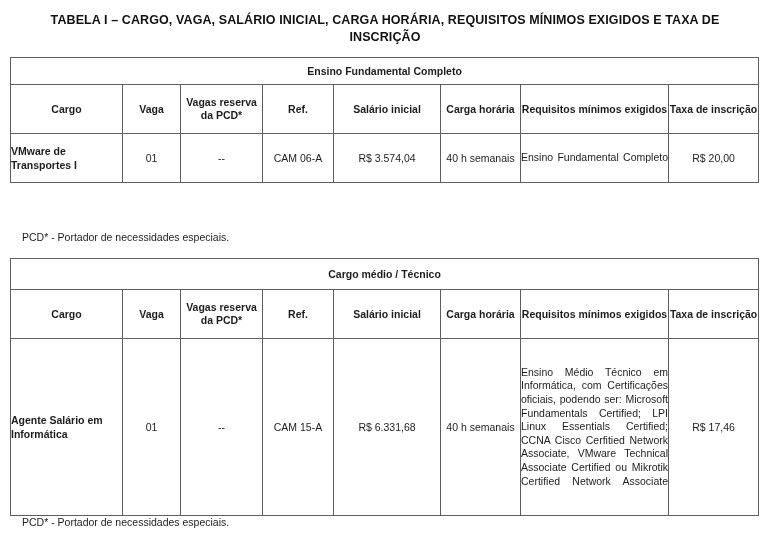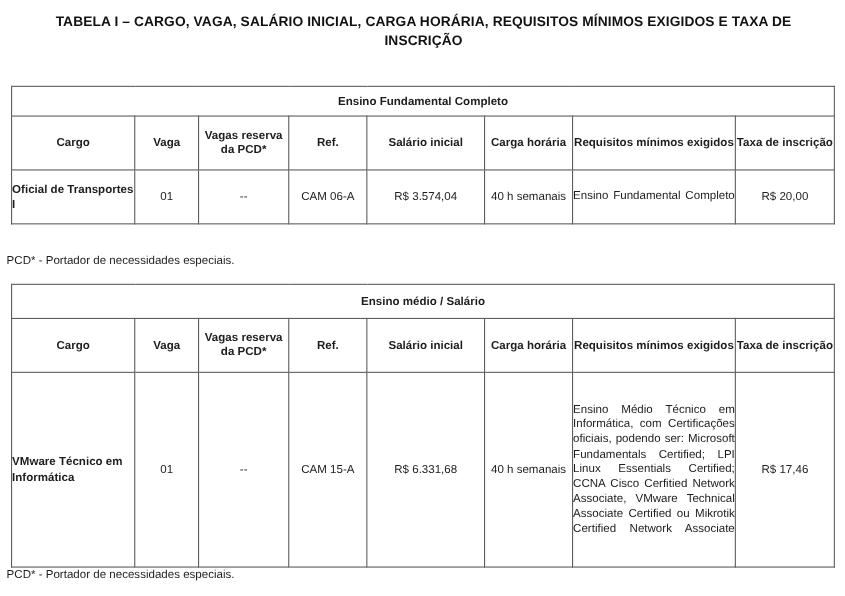--- a/index.html
+++ b/index.html
@@ -46,21 +46,21 @@
     background: #ffffff;
   }
   .tbl td {
     border: 1px solid #5e5e5e;
     padding: 0;
     vertical-align: middle;
     font-size: 10.5px;
     color: #1d1d1d;
   }
 
-  #table-1 { left: 10px; top: 57px; width: 748px; margin-top: 21px; }
+  #table-1 { left: 10px; top: 57px; width: 748px; }
   #table-2 { left: 10px; top: 258px; width: 748px; }
 
   .band {
     text-align: center;
     font-weight: bold;
     font-size: 11.5px;
     height: 26px;
     color: #111111;
   }
   #table-2 .band { height: 30px; }
@@ -100,21 +100,21 @@
     font-weight: normal;
     font-size: 11px;
   }
 
   .row-1 td, .row-2 td { height: 48px; }
   .row-tall td { height: 176px; }
 
   
   .footnote {
     position: absolute;
-    left: 6px;
+    left: 22px;
     font-size: 10.5px;
     color: #1d1d1d;
     white-space: nowrap;
   }
   #footnote-1 { top: 231px; }
   #footnote-2 { top: 516px; }
 </style>
 </head>
 <body>
 
@@ -141,21 +141,21 @@
         <td class="colhead">Cargo</td>
         <td class="colhead">Vaga</td>
         <td class="colhead">Vagas reserva da PCD*</td>
         <td class="colhead">Ref.</td>
         <td class="colhead">Salário inicial</td>
         <td class="colhead">Carga horária</td>
         <td class="colhead">Requisitos mínimos exigidos</td>
         <td class="colhead">Taxa de inscrição</td>
       </tr>
       <tr class="row-1">
-        <td class="cell-cargo">Oficial de Transportes I</td>
+        <td class="cell-cargo">VMware de Transportes I</td>
         <td class="cell-center">01</td>
         <td class="cell-center">--</td>
         <td class="cell-center">CAM 06-A</td>
         <td class="cell-center">R$ 3.574,04</td>
         <td class="cell-center">40 h semanais</td>
         <td class="cell-req">Ensino Fundamental Completo</td>
         <td class="cell-taxa">R$ 20,00</td>
       </tr>
     </tbody>
   </table>
@@ -168,34 +168,34 @@
       <col style="width:58px">
       <col style="width:82px">
       <col style="width:71px">
       <col style="width:107px">
       <col style="width:80px">
       <col style="width:148px">
       <col style="width:90px">
     </colgroup>
     <tbody>
       <tr>
-        <td class="band" colspan="8">Ensino médio / Salário</td>
+        <td class="band" colspan="8">Cargo médio / Técnico</td>
       </tr>
       <tr>
         <td class="colhead">Cargo</td>
         <td class="colhead">Vaga</td>
         <td class="colhead">Vagas reserva da PCD*</td>
         <td class="colhead">Ref.</td>
         <td class="colhead">Salário inicial</td>
         <td class="colhead">Carga horária</td>
         <td class="colhead">Requisitos mínimos exigidos</td>
         <td class="colhead">Taxa de inscrição</td>
       </tr>
       <tr class="row-tall">
-        <td class="cell-cargo">VMware Técnico em Informática</td>
+        <td class="cell-cargo">Agente Salário em Informática</td>
         <td class="cell-center">01</td>
         <td class="cell-center">--</td>
         <td class="cell-center">CAM 15-A</td>
         <td class="cell-center">R$ 6.331,68</td>
         <td class="cell-center">40 h semanais</td>
         <td class="cell-req">Ensino Médio Técnico em Informática, com Certificações oficiais, podendo ser: Microsoft Fundamentals Certified; LPI Linux Essentials Certified; CCNA Cisco Cerfitied Network Associate, VMware Technical Associate Certified ou Mikrotik Certified Network Associate</td>
         <td class="cell-taxa">R$ 17,46</td>
       </tr>
     </tbody>
   </table>

